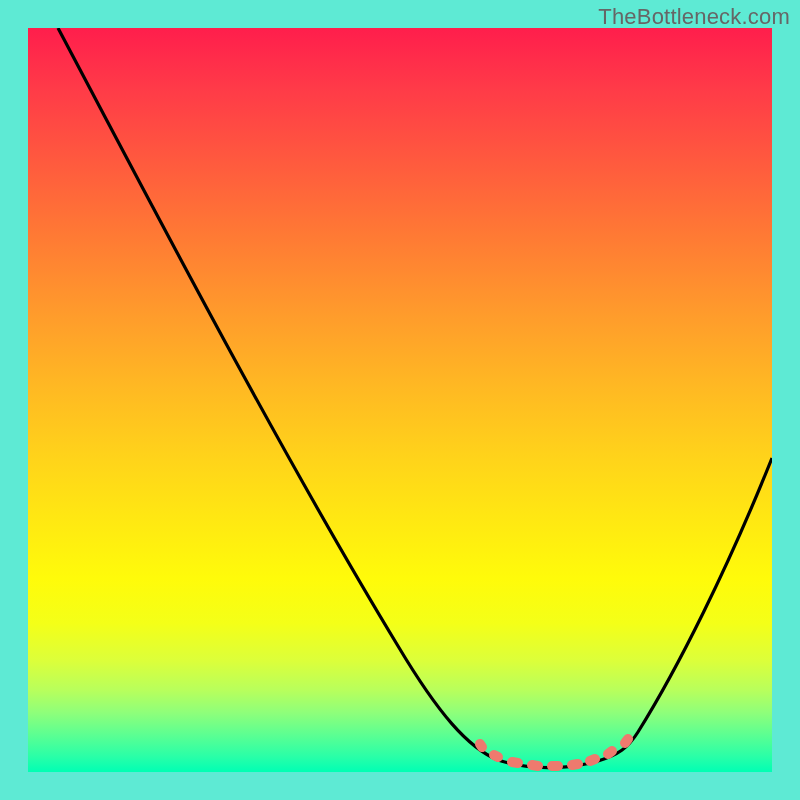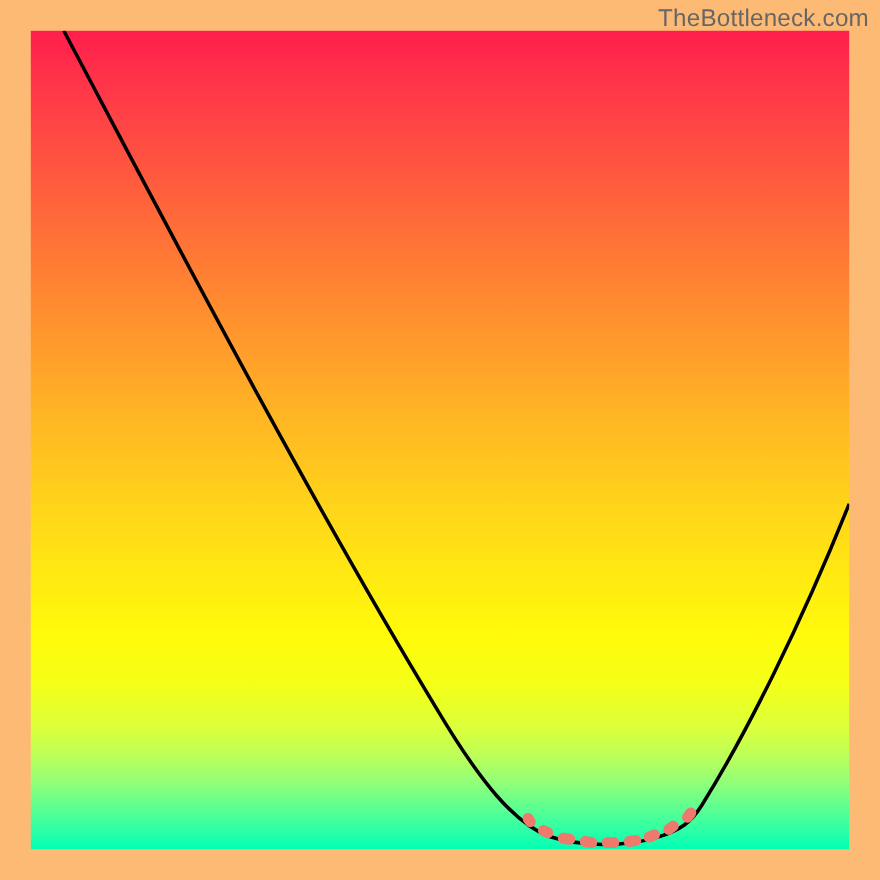--- a/index.html
+++ b/index.html
@@ -8,21 +8,21 @@
     width: 800px;
     height: 800px;
     background: #000;
     overflow: hidden;
     font-family: Arial, Helvetica, sans-serif;
   }
   .outer {
     position: relative;
     width: 800px;
     height: 800px;
-    background: #fdba74;
+    background: #5eead4;
   }
   .watermark {
     position: absolute;
     top: 4px;
     right: 10px;
     color: #666;
     font-size: 22px;
     font-weight: 500;
     z-index: 5;
     letter-spacing: 0.2px;

